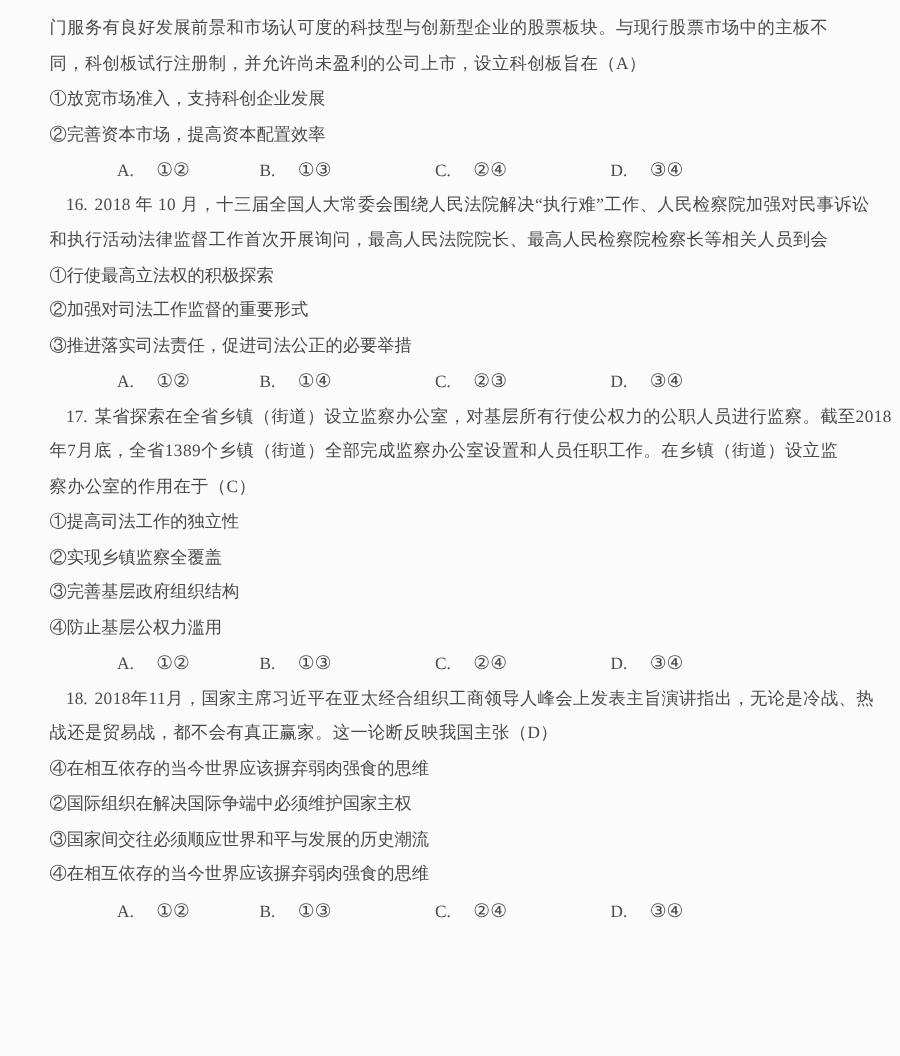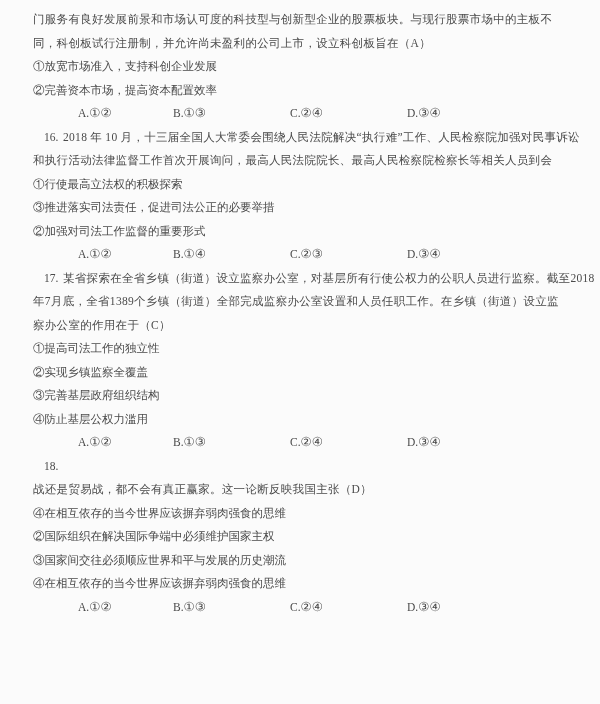--- a/index.html
+++ b/index.html
@@ -25,21 +25,21 @@
   .stem-text { letter-spacing: 0.3px; }
   .indent { padding-left: 33px; }
   .qline { padding-left: 44px; display: flex; }
   .qnum { width: 19px; flex: none; }
   .answers { padding-left: 78px; display: flex; }
   .ans { display: inline-flex; align-items: baseline; }
   .ans.a { width: 95px; }
   .ans.b { width: 117px; }
   .ans.c { width: 117px; }
   .ans-label { font-size: 11.5px; }
-  .ans-value { font-size: 12.5px; margin-left: 0; }
+  .ans-value { font-size: 12.5px; margin-left: 15px; }
 </style>
 </head>
 <body>
 
 <div class="page">
 
   <div>
     <div class="line indent stem-text">门服务有良好发展前景和市场认可度的科技型与创新型企业的股票板块。与现行股票市场中的主板不</div>
     <div class="line indent stem-text">同，科创板试行注册制，并允许尚未盈利的公司上市，设立科创板旨在（A）</div>
     <div class="line indent">①放宽市场准入，支持科创企业发展</div>
@@ -64,22 +64,22 @@
     </div>
   </div>
 
   <div>
     <div class="line qline">
       <span class="qnum">16.</span>
       <span class="stem-text">2018 年 10 月，十三届全国人大常委会围绕人民法院解决“执行难”工作、人民检察院加强对民事诉讼</span>
     </div>
     <div class="line indent stem-text">和执行活动法律监督工作首次开展询问，最高人民法院院长、最高人民检察院检察长等相关人员到会</div>
     <div class="line indent">①行使最高立法权的积极探索</div>
+    <div class="line indent">②加强对司法工作监督的重要形式</div>
     <div class="line indent">③推进落实司法责任，促进司法公正的必要举措</div>
-    <div class="line indent">②加强对司法工作监督的重要形式</div>
     <div class="line answers">
       <span class="ans a">
         <span class="ans-label">A.</span>
         <span class="ans-value">①②</span>
       </span>
       <span class="ans b">
         <span class="ans-label">B.</span>
         <span class="ans-value">①④</span>
       </span>
       <span class="ans c">
@@ -120,20 +120,21 @@
       <span class="ans d">
         <span class="ans-label">D.</span>
         <span class="ans-value">③④</span>
       </span>
     </div>
   </div>
 
   <div>
     <div class="line qline">
       <span class="qnum">18.</span>
+      <span class="stem-text">2018年11月，国家主席习近平在亚太经合组织工商领导人峰会上发表主旨演讲指出，无论是冷战、热</span>
     </div>
     <div class="line indent stem-text">战还是贸易战，都不会有真正赢家。这一论断反映我国主张（D）</div>
     <div class="line indent">④在相互依存的当今世界应该摒弃弱肉强食的思维</div>
     <div class="line indent">②国际组织在解决国际争端中必须维护国家主权</div>
     <div class="line indent">③国家间交往必须顺应世界和平与发展的历史潮流</div>
     <div class="line indent">④在相互依存的当今世界应该摒弃弱肉强食的思维</div>
     <div class="line answers">
       <span class="ans a">
         <span class="ans-label">A.</span>
         <span class="ans-value">①②</span>

